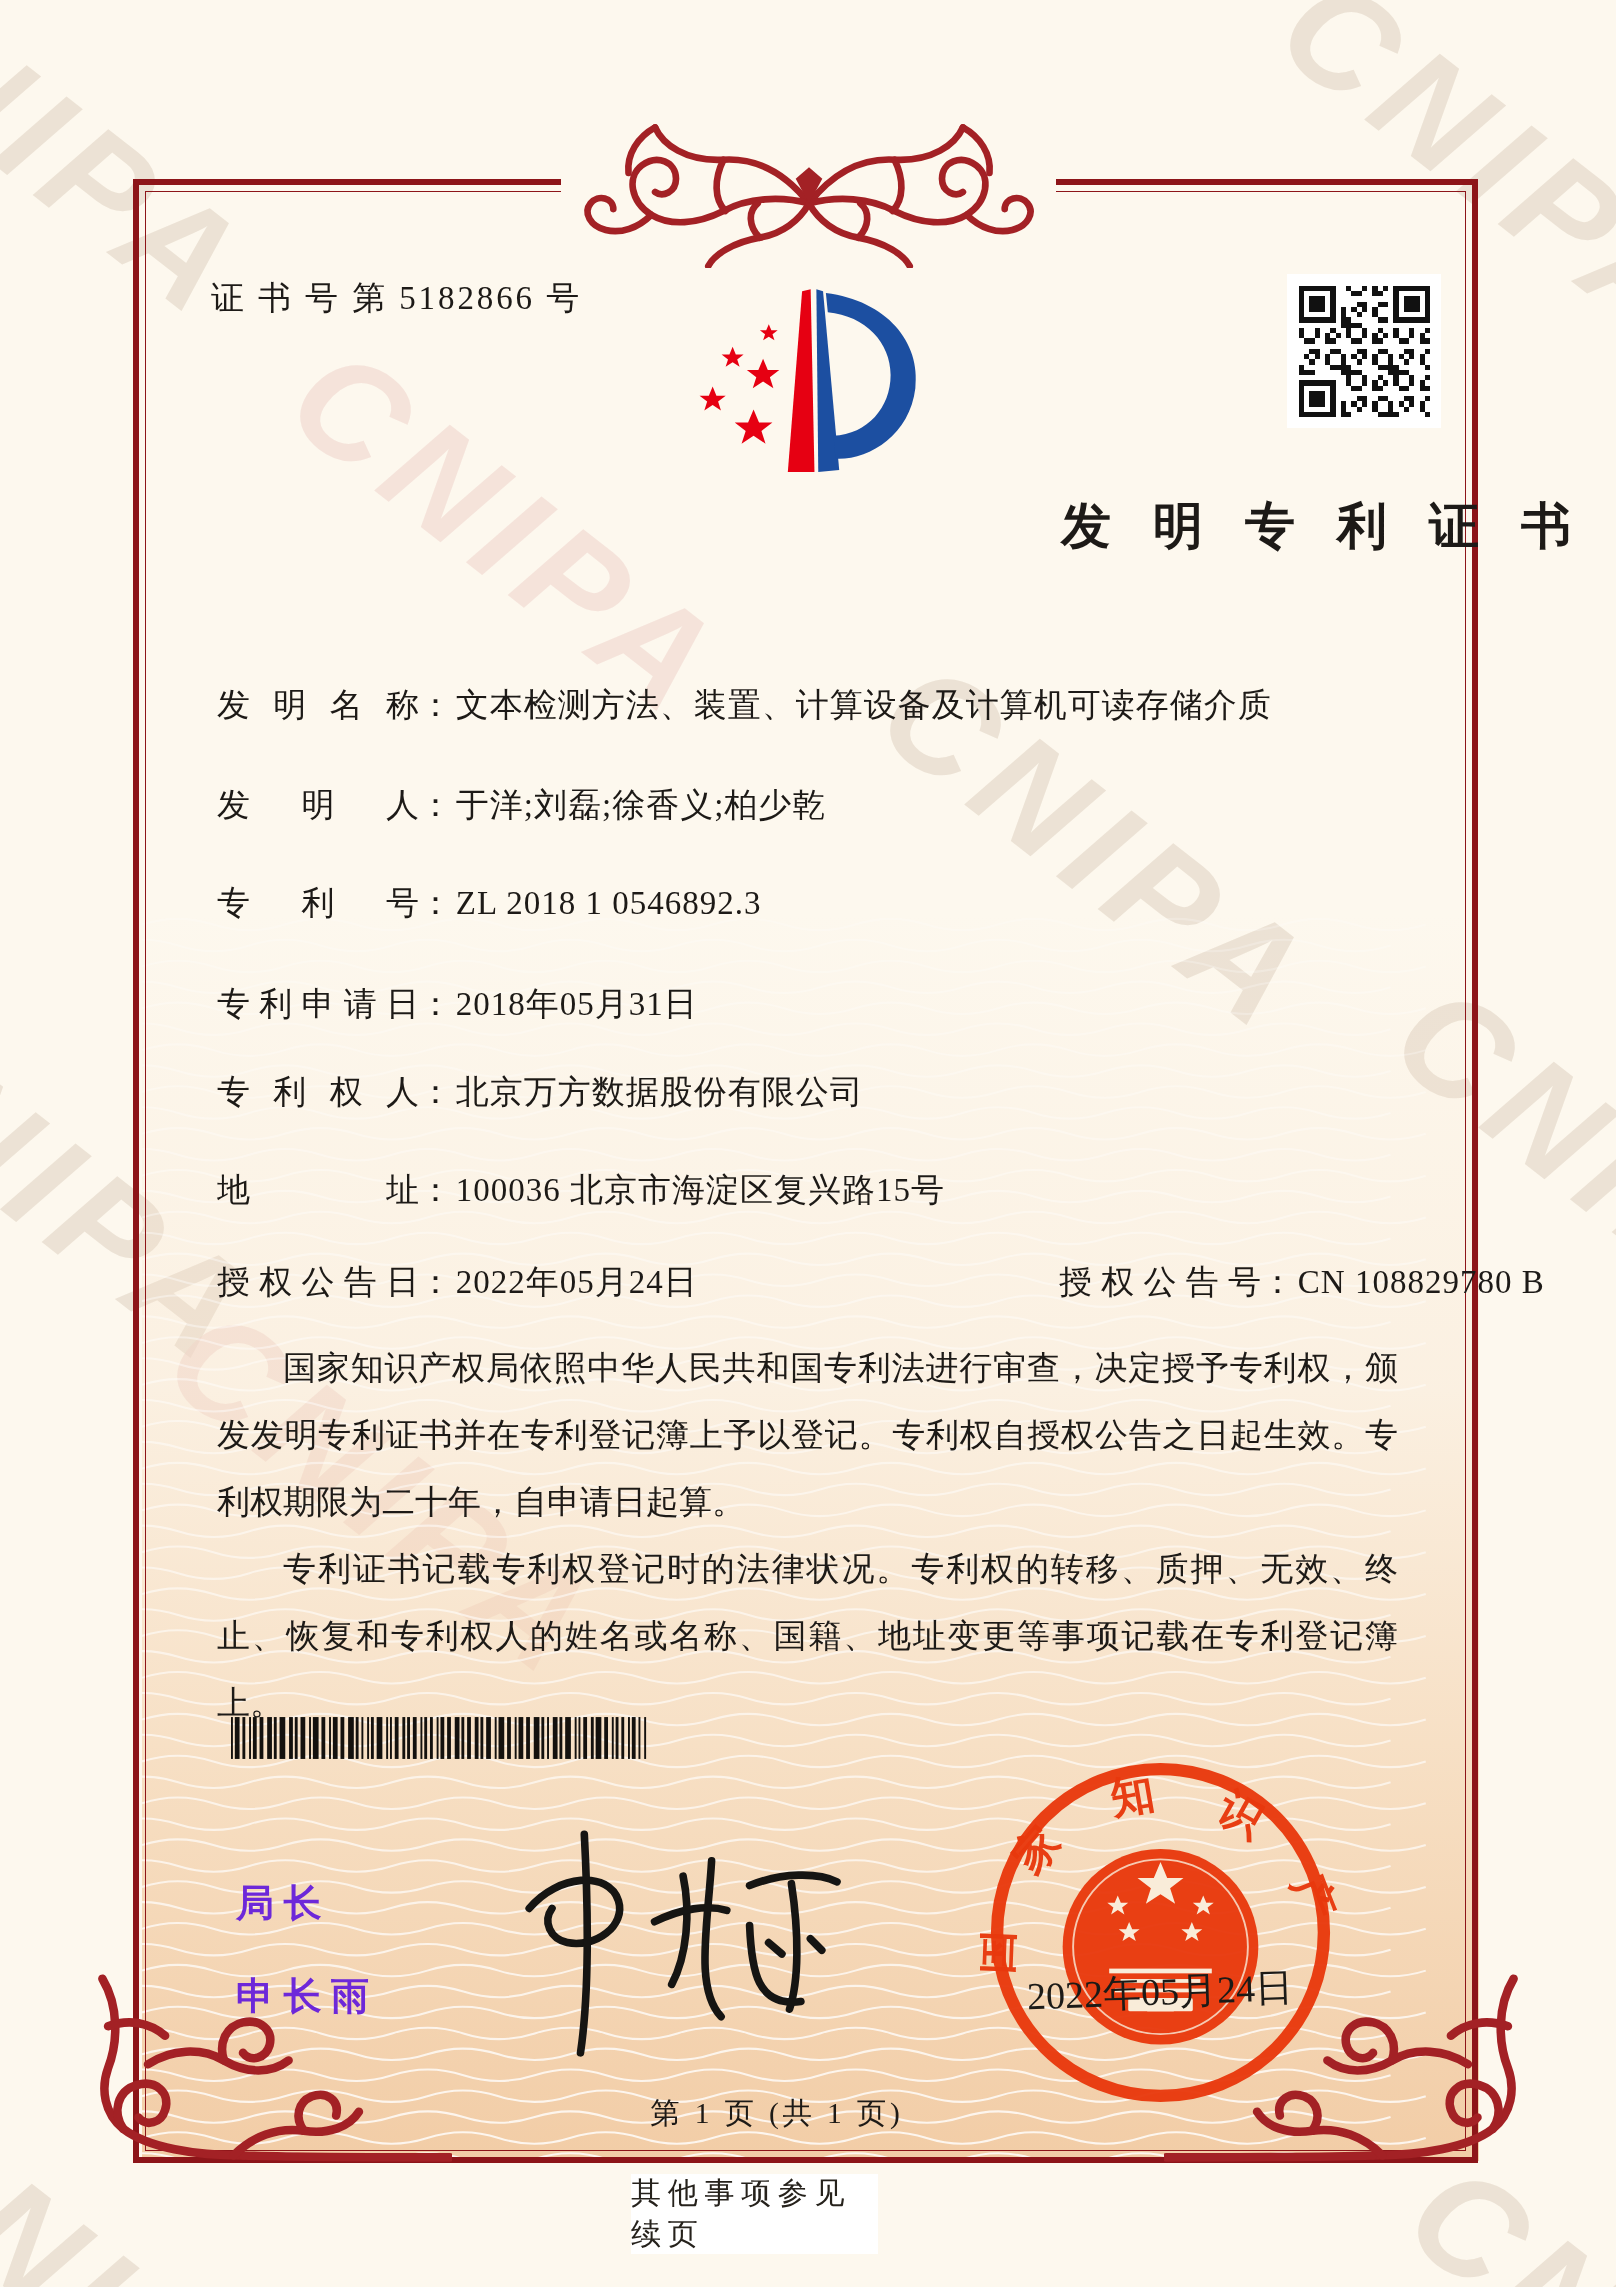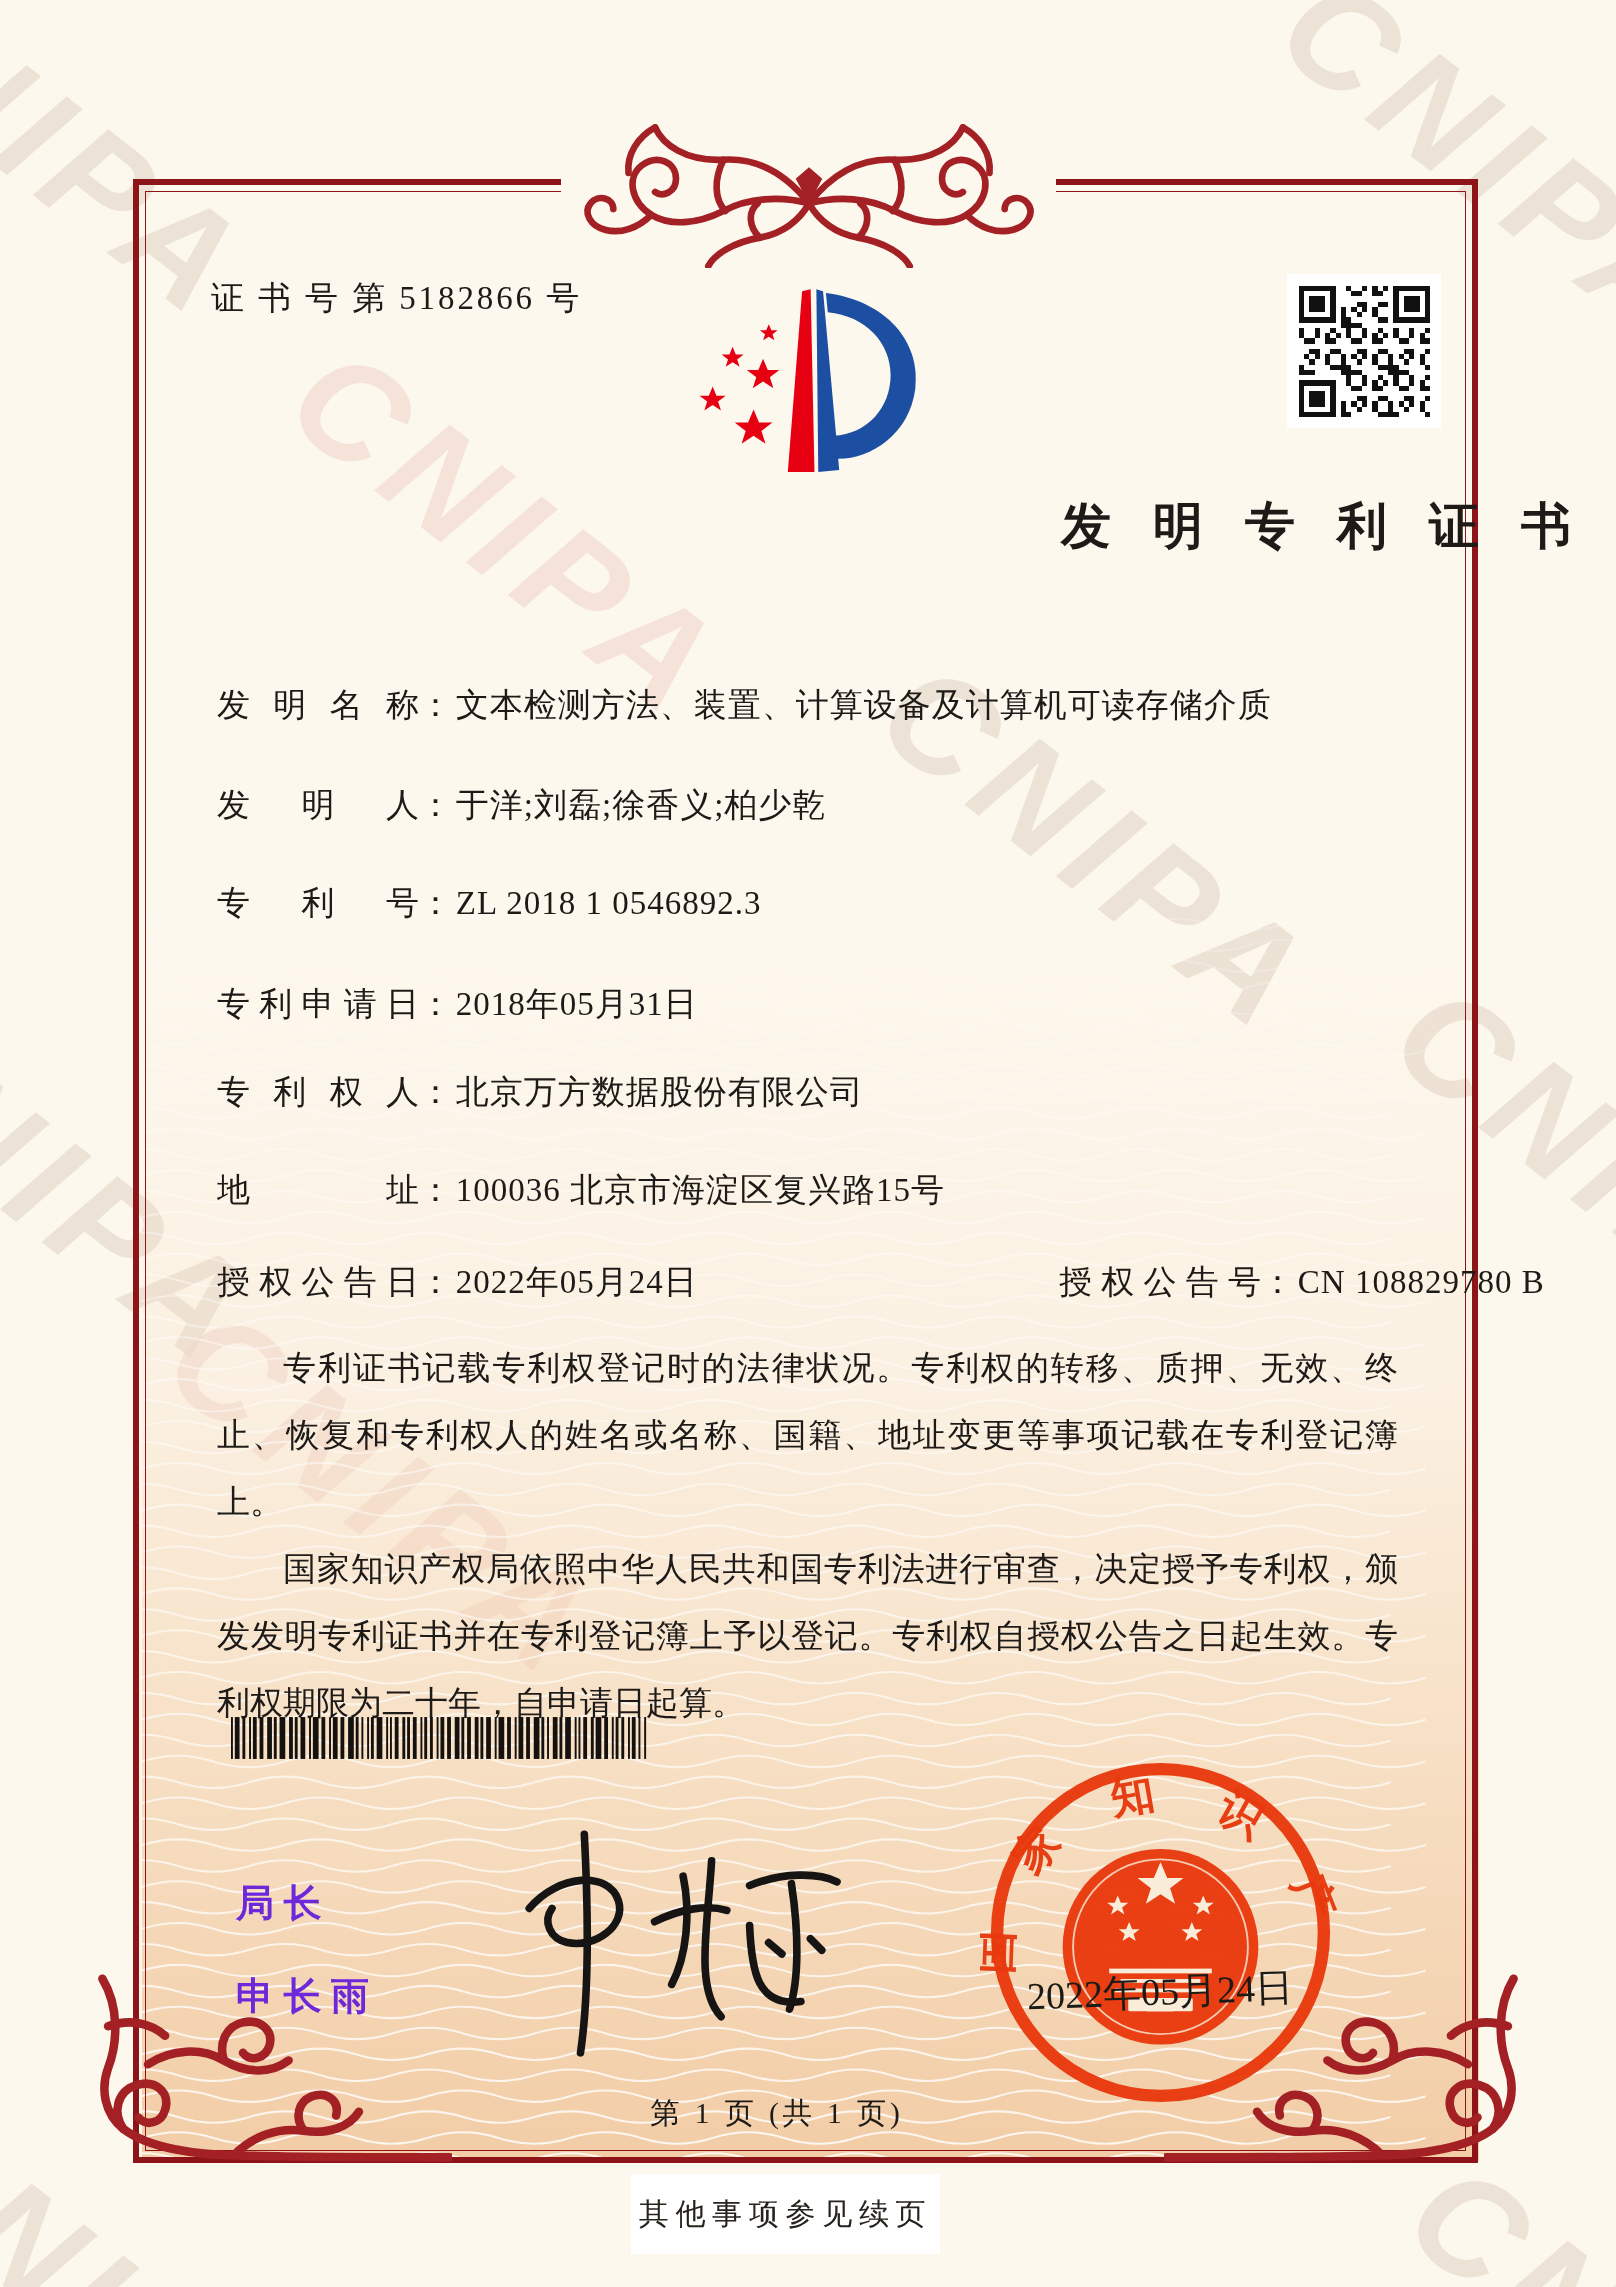--- a/index.html
+++ b/index.html
@@ -79,21 +79,21 @@
   }
   .signer-title{top:1878px;}
   .signer-name{top:1971px;}
   .signature{position:absolute; left:495px; top:1821px; z-index:5;}
   .seal{position:absolute; left:980px; top:1752px; z-index:6;}
   .page-info{
     position:absolute; left:0; right:63px; top:2094px; text-align:center;
     font-size:29.5px; letter-spacing:3.8px; z-index:5;
   }
   .footer-note{
-    position:absolute; left:631px; top:2174px; width:309px; height:80px; background:#ffffff;
+    position:absolute; left:631px; top:2174px; width:247px; height:80px; background:#ffffff;
     display:flex; align-items:center; justify-content:center; z-index:5;
     font-size:30px; letter-spacing:6.7px; color:#26221c;
   }
 </style>
 </head>
 <body>
 
 <div id="page">
 
   <div class="wm wm1">CNIPA</div>
@@ -436,22 +436,22 @@
     <span class="flabel">地址</span><span>：</span><span class="fvalue">100036 北京市海淀区复兴路15号</span>
   </div>
   <div class="frow" style="top:1260px; right:219px;">
     <span class="flabel">授权公告日</span><span>：</span><span class="fvalue">2022年05月24日</span>
     <span class="grant-right">
       <span class="flabel">授权公告号</span><span>：</span><span class="fvalue">CN 108829780 B</span>
     </span>
   </div>
 
   <div class="body-text">
+    <p>国家知识产权局依照中华人民共和国专利法进行审查，决定授予专利权，颁发发明专利证书并在专利登记簿上予以登记。专利权自授权公告之日起生效。专利权期限为二十年，自申请日起算。</p>
     <p>专利证书记载专利权登记时的法律状况。专利权的转移、质押、无效、终止、恢复和专利权人的姓名或名称、国籍、地址变更等事项记载在专利登记簿上。</p>
-    <p>国家知识产权局依照中华人民共和国专利法进行审查，决定授予专利权，颁发发明专利证书并在专利登记簿上予以登记。专利权自授权公告之日起生效。专利权期限为二十年，自申请日起算。</p>
   </div>
 
   <div class="barcode">
     <svg id="bcsvg" width="417" height="42" viewBox="0 0 438 44">
         <rect x="0" y="0" width="2" height="44" fill="#14110e"></rect>
         <rect x="4" y="0" width="5" height="44" fill="#14110e"></rect>
         <rect x="12" y="0" width="3" height="44" fill="#14110e"></rect>
         <rect x="19" y="0" width="2" height="44" fill="#14110e"></rect>
         <rect x="23" y="0" width="4" height="44" fill="#14110e"></rect>
         <rect x="30" y="0" width="4" height="44" fill="#14110e"></rect>

